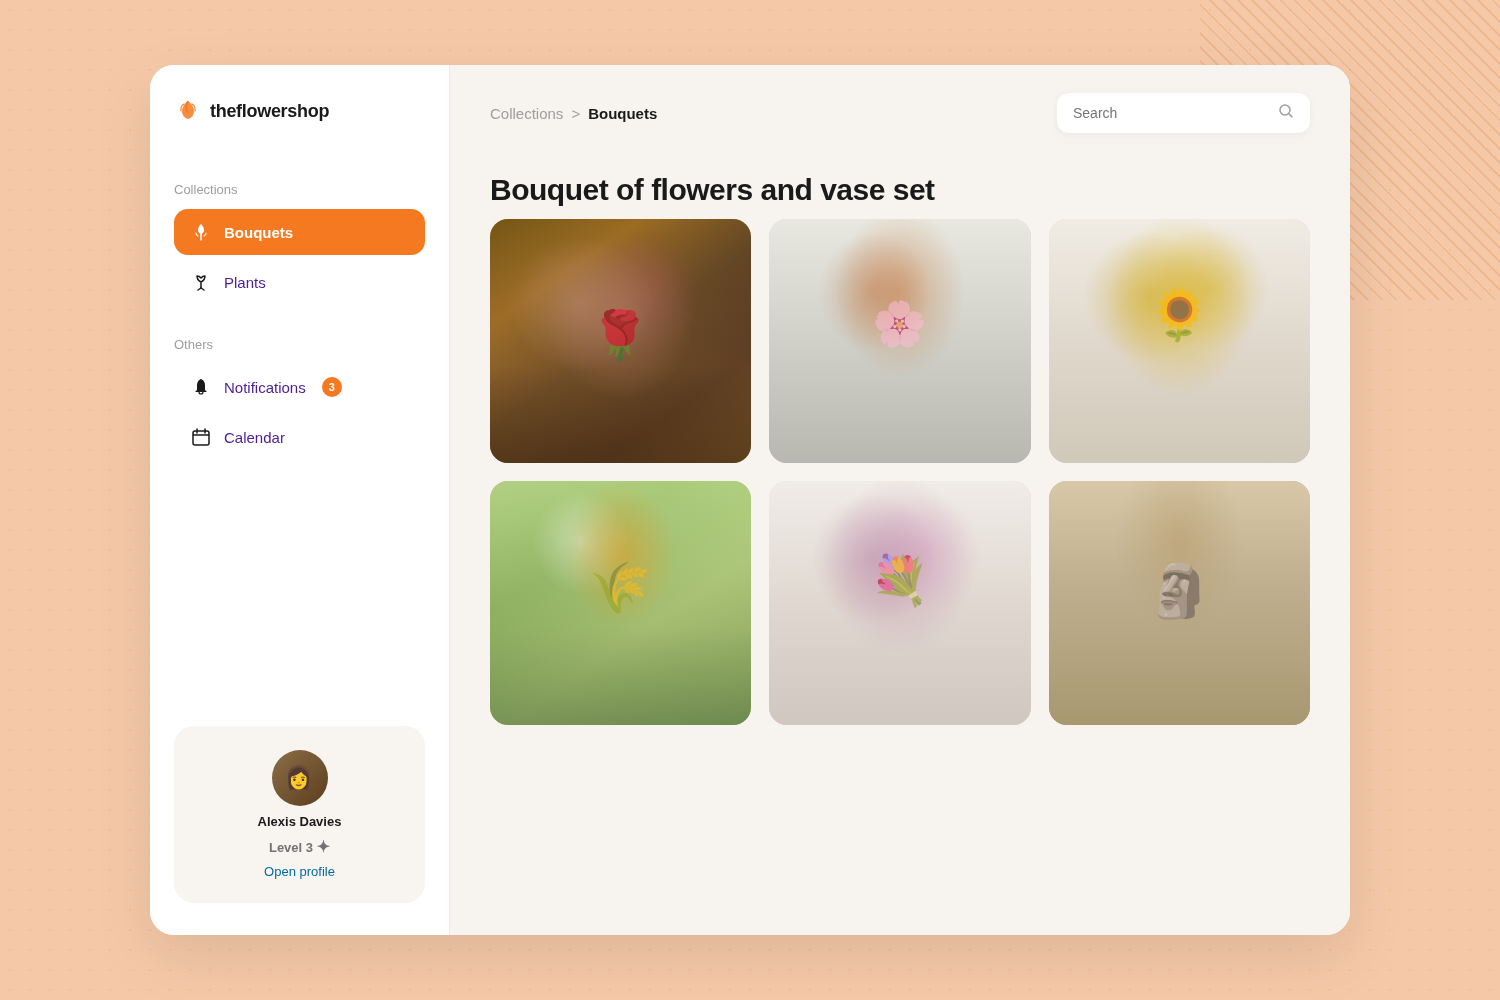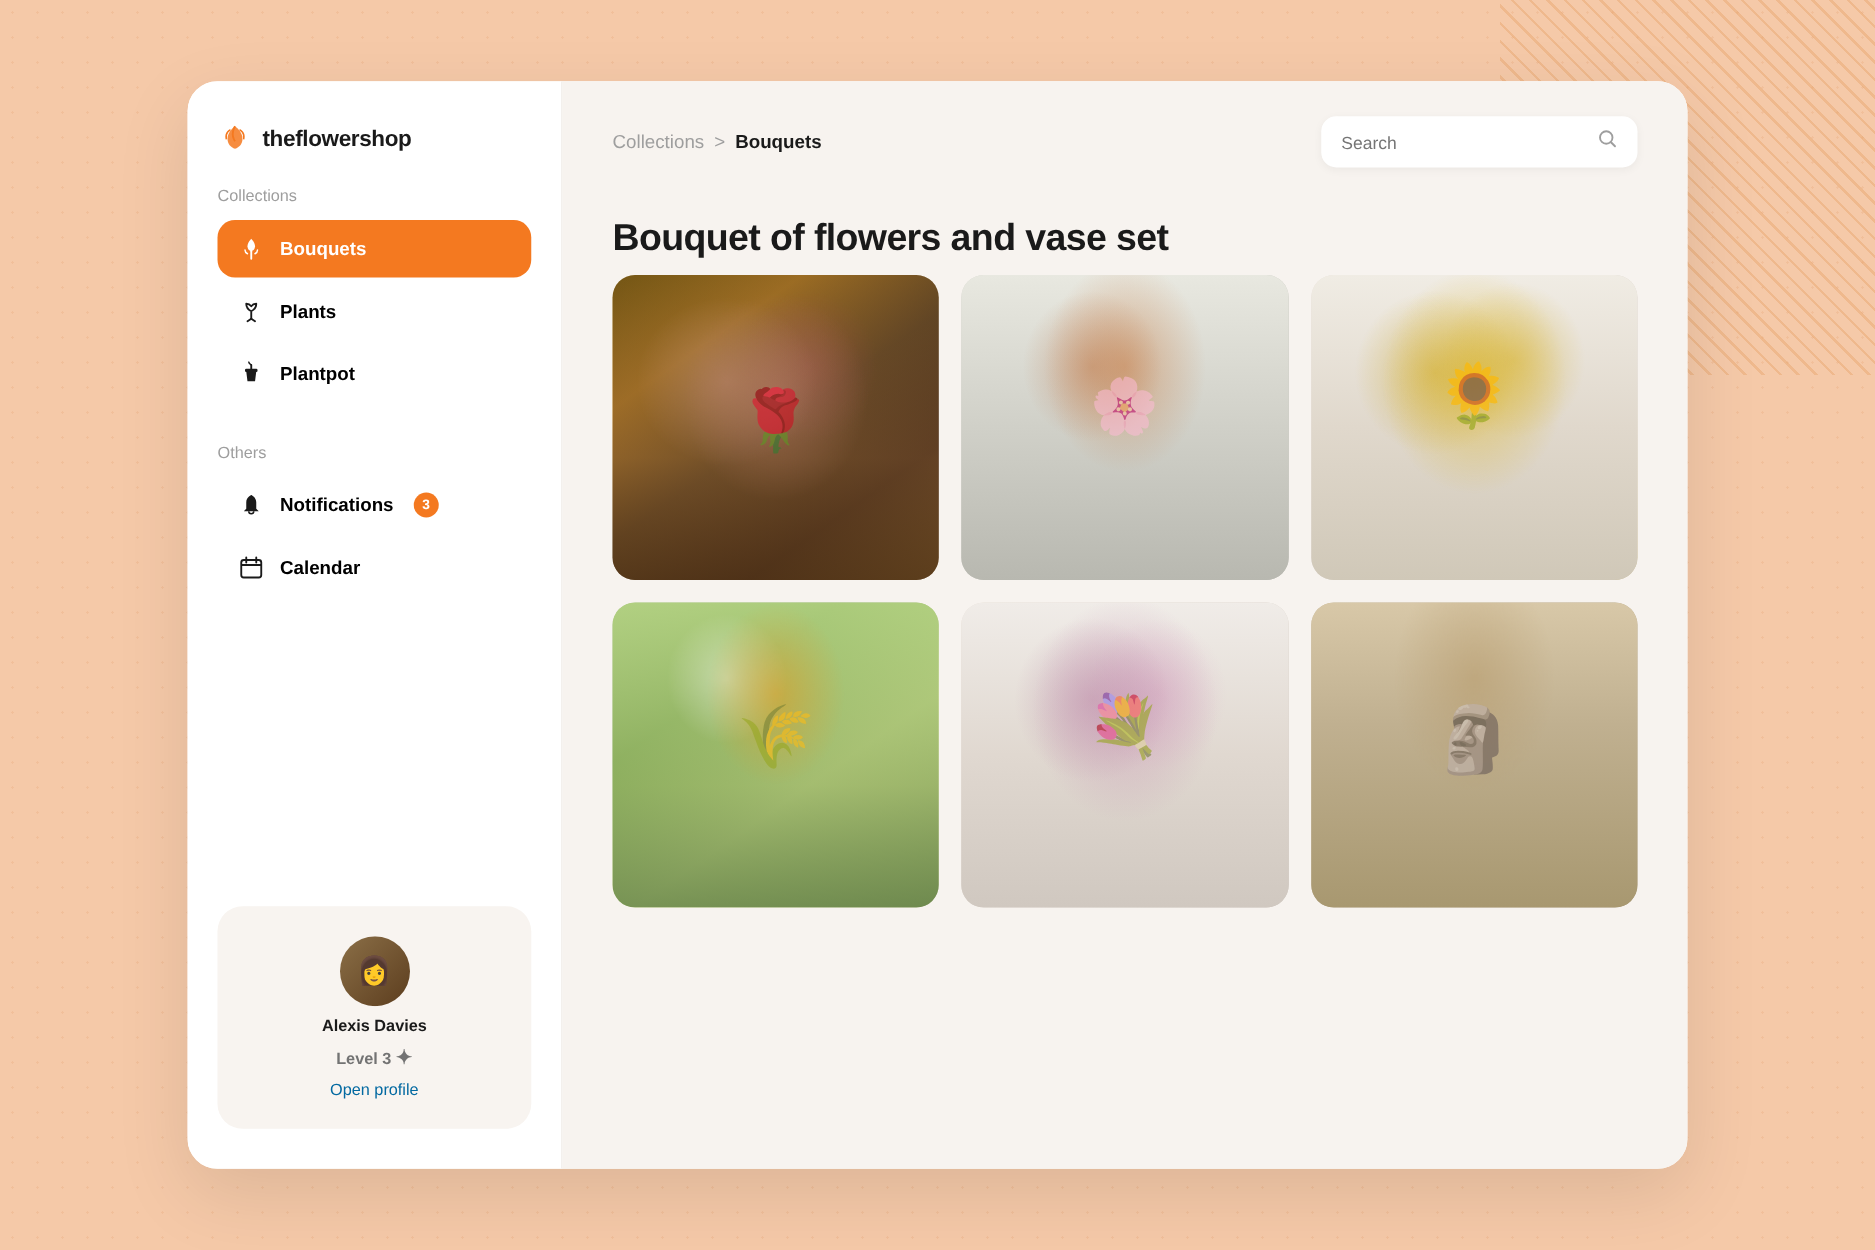--- a/index.html
+++ b/index.html
@@ -61,21 +61,21 @@
       display: flex;
       flex-direction: column;
       padding: 32px 24px;
       border-right: 1px solid #f0ece8;
     }
 
     .logo-area {
       display: flex;
       align-items: center;
       gap: 8px;
-      margin-bottom: 24px;
+      margin-bottom: 57px;
     }
 
     .logo-icon {
       width: 28px;
       height: 28px;
     }
 
     .logo-text {
       font-size: 18px;
       font-weight: 600;
@@ -120,22 +120,22 @@
       height: 22px;
       display: flex;
       align-items: center;
       justify-content: center;
       font-size: 18px;
       flex-shrink: 0;
     }
 
     .nav-label {
       font-size: 15px;
-      color: #000000;
-      font-weight: 700;
+      color: #4c1d95;
+      font-weight: 400;
     }
 
     .nav-badge {
       background: #f47920;
       color: #fff;
       border-radius: 50%;
       width: 20px;
       height: 20px;
       font-size: 11px;
       display: flex;
@@ -475,31 +475,20 @@
         <span class="nav-icon">
           <svg width="20" height="20" viewBox="0 0 20 20" fill="none">
             <path d="M10 16V10M10 10C10 10 6 8 6 4C8.5 4 10 6 10 6C10 6 11.5 4 14 4C14 8 10 10 10 10Z" stroke="#1a1a1a" stroke-width="1.5" stroke-linecap="round" stroke-linejoin="round"></path>
             <line x1="10" y1="16" x2="7" y2="18" stroke="#1a1a1a" stroke-width="1.5" stroke-linecap="round"></line>
             <line x1="10" y1="16" x2="13" y2="18" stroke="#1a1a1a" stroke-width="1.5" stroke-linecap="round"></line>
           </svg>
         </span>
         <span class="nav-label">Plants</span>
       </div>
 
-      <div class="nav-item">
-        <span class="nav-icon">
-          <svg width="20" height="20" viewBox="0 0 20 20" fill="none">
-            <path d="M6 8H14L13 16H7L6 8Z" fill="#1a1a1a"></path>
-            <rect x="5" y="6" width="10" height="2.5" rx="1" fill="#1a1a1a"></rect>
-            <path d="M10 6V3" stroke="#1a1a1a" stroke-width="1.5" stroke-linecap="round"></path>
-            <path d="M10 3C10 3 8 1.5 8 0.5" stroke="#1a1a1a" stroke-width="1.2" stroke-linecap="round"></path>
-          </svg>
-        </span>
-        <span class="nav-label">Plantpot</span>
-      </div>
     </div>
 
     <div class="nav-section">
       <div class="section-label">Others</div>
 
       <div class="nav-item">
         <span class="nav-icon">
           <svg width="20" height="20" viewBox="0 0 20 20" fill="none">
             <path d="M10 2C10 2 6 3.5 6 8V13L4 15H16L14 13V8C14 3.5 10 2 10 2Z" fill="#1a1a1a"></path>
             <path d="M8 15C8 16.1 8.9 17 10 17C11.1 17 12 16.1 12 15" stroke="#1a1a1a" stroke-width="1.2" fill="none"></path>

